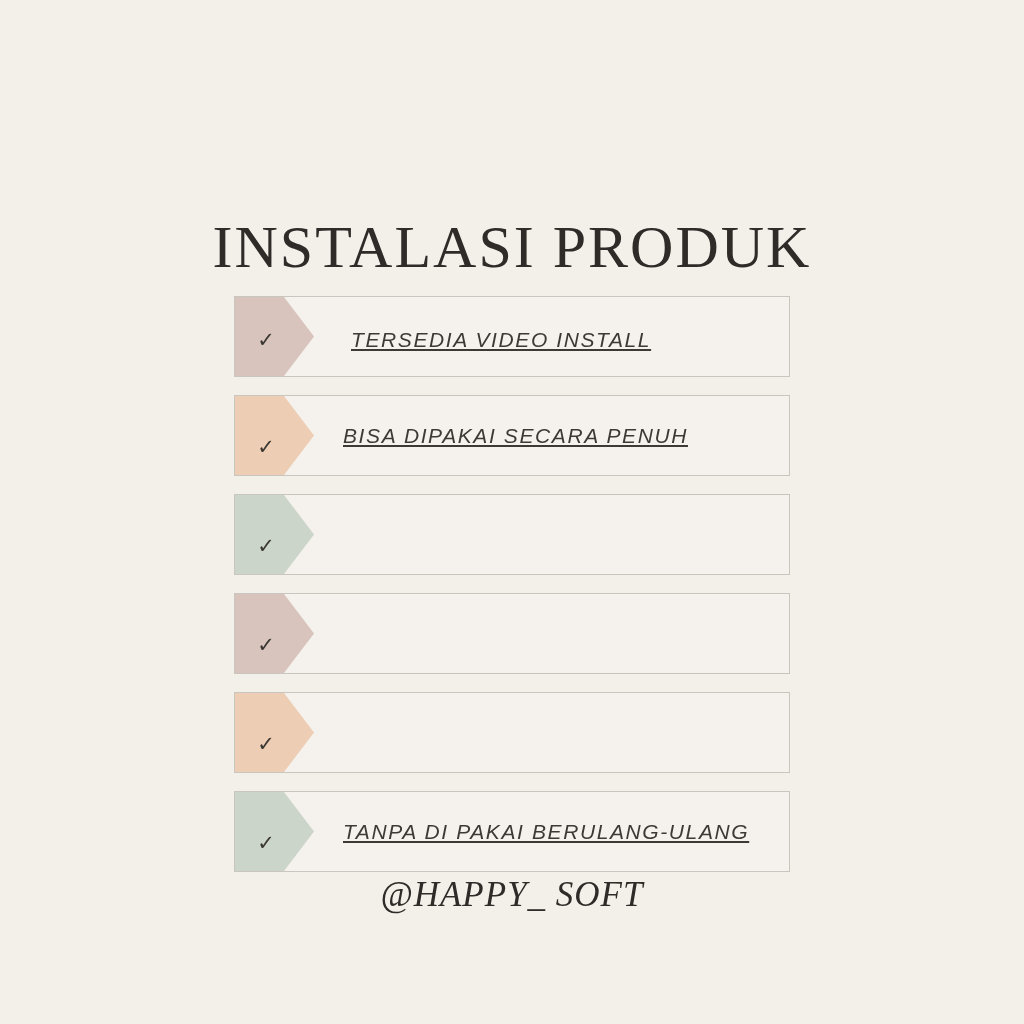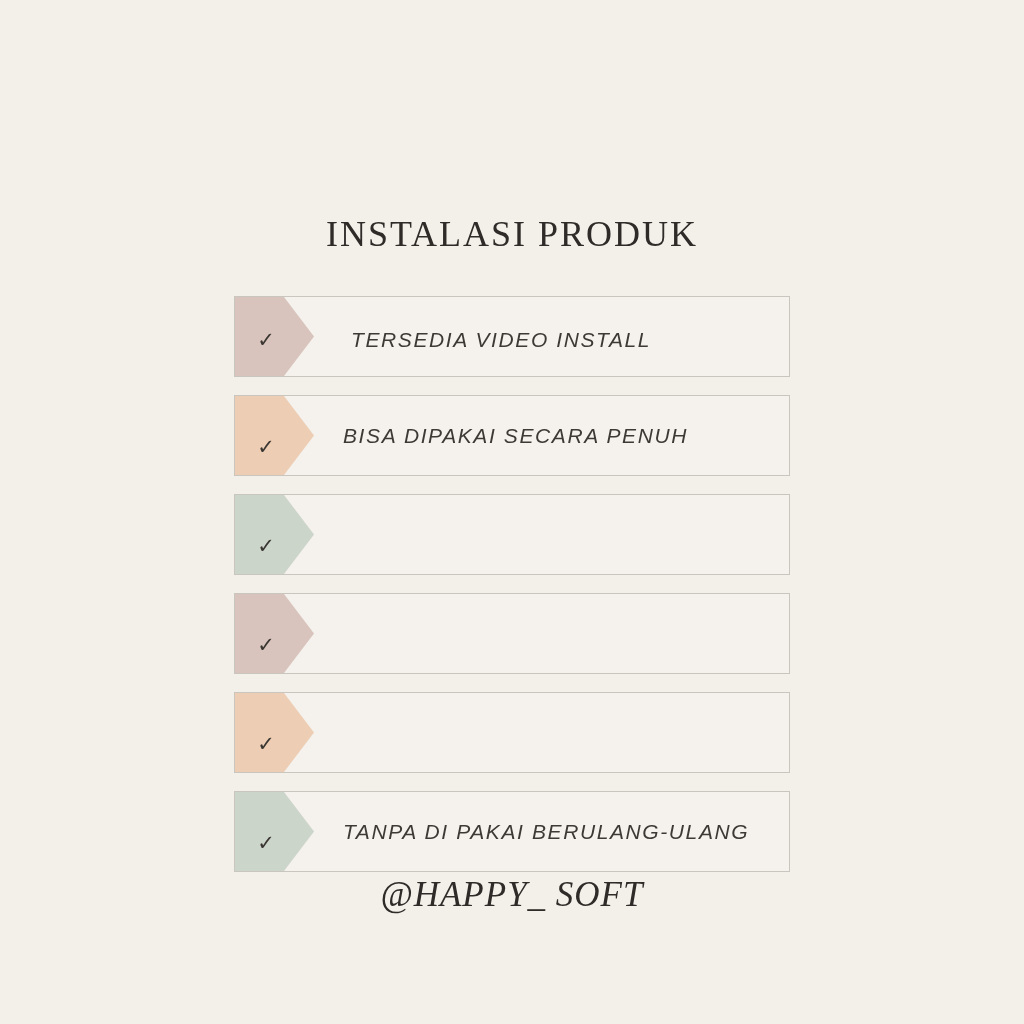--- a/index.html
+++ b/index.html
@@ -22,21 +22,21 @@
   }
 
   
   .title {
     position: absolute;
     left: 0;
     top: 213px;
     width: 1024px;
     text-align: center;
     font-family: "Liberation Serif", "DejaVu Serif", serif;
-    font-size: 36px;
+    font-size: 60px;
     letter-spacing: 2.0px;
     color: #2e2b28;
     font-weight: 400;
     white-space: nowrap;
   }
 
   
   .rows {
     position: absolute;
     left: 234px;
@@ -84,20 +84,21 @@
     top: 0;
     height: 79px;
     display: flex;
     align-items: center;
     font-family: "Liberation Sans", sans-serif;
     font-style: italic;
     font-size: 21px;
     letter-spacing: 1.6px;
     color: #3d3a36;
     white-space: nowrap;
+    text-decoration: underline;
   }
 
   
   .row.row-1 .label {
     left: 116px;
     align-items: center;
     padding-top: 3px;
   }
   .row.row-1 .check {
     padding-top: 4px;

